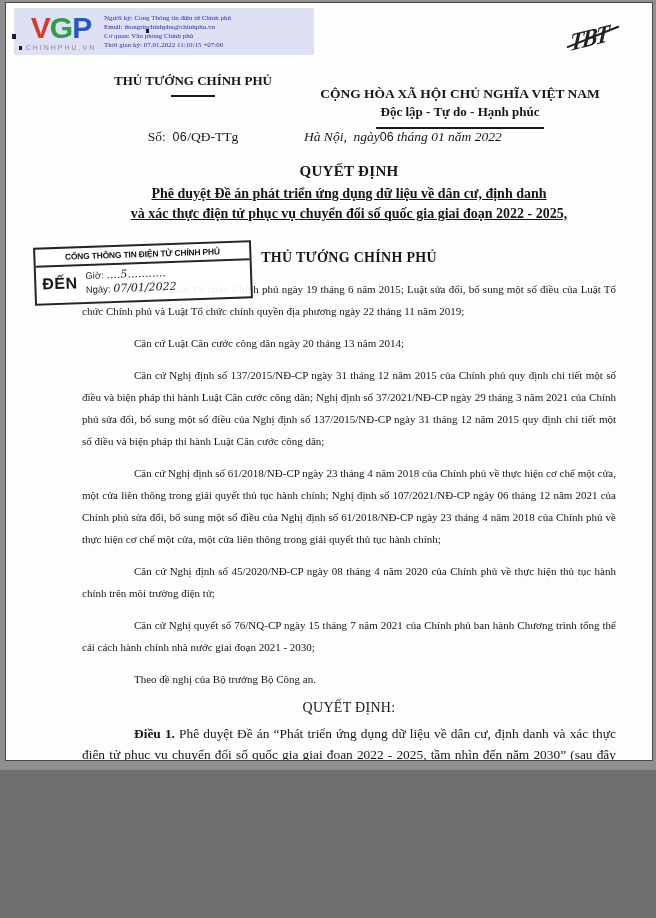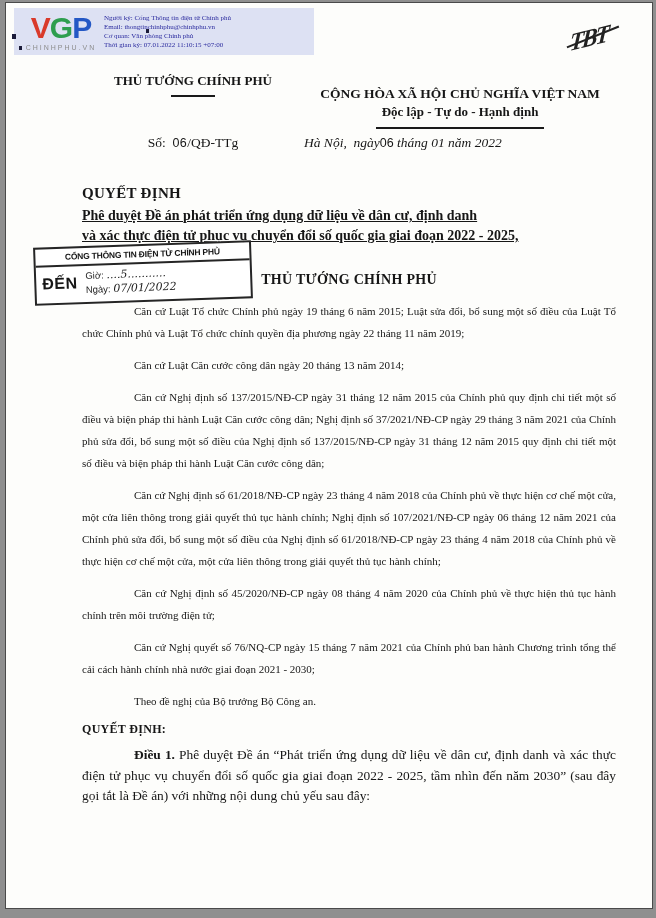--- a/index.html
+++ b/index.html
@@ -1,16 +1,16 @@
 <!DOCTYPE html>
 <html><head>
 <meta charset="utf-8">
 <style>
   html,body{margin:0;padding:0;background:#6f6f6f;}
-  .canvas{position:relative;width:656px;height:918px;background:#8f8f8f;overflow:hidden;
+  .canvas{position:relative;width:656px;height:770px;background:#8f8f8f;overflow:hidden;
           font-family:"Liberation Serif","DejaVu Serif",serif;color:#161616;}
   .page{position:absolute;left:5px;top:2px;right:3px;bottom:9px;background:#fdfdfb;
         border:1px solid #4a4a4a;overflow:hidden;}
 
   
   .sigblock{position:absolute;left:8px;top:5px;width:300px;height:47px;background:#dde1f3;
             display:flex;align-items:center;padding:2px 4px;box-sizing:border-box;}
   .logo{width:86px;text-align:center;line-height:1;}
   .logo-letters{font-family:"Liberation Sans","DejaVu Sans",sans-serif;font-weight:bold;
                 font-size:30px;letter-spacing:-1px;}
@@ -33,48 +33,48 @@
   .content{position:absolute;left:0;top:0;right:0;padding:70px 36px 0 76px;}
   .hdr{display:flex;}
   .hdr-left{width:222px;text-align:center;}
   .hdr-right{flex:1;text-align:center;}
   .org{font-weight:bold;font-size:13px;white-space:nowrap;}
   .org-rule{width:44px;height:2px;background:#1a1a1a;margin:6px auto 0;}
   .national{font-weight:bold;font-size:13.5px;white-space:nowrap;margin-top:13px;}
   .motto{font-weight:bold;font-size:13px;margin-top:2px;}
   .motto-rule{width:168px;height:2px;background:#1a1a1a;margin:7px auto 0;}
 
-  .numline{display:flex;margin-top:6px;align-items:baseline;}
+  .numline{display:flex;margin-top:0;align-items:baseline;}
   .num{width:222px;text-align:center;font-size:13.5px;}
   .num .digits{font-family:"Liberation Sans","DejaVu Sans",sans-serif;font-size:12.5px;letter-spacing:.5px;}
   .dateline{flex:1;text-align:left;font-style:italic;font-size:13.5px;}
   .dateline .day{font-style:normal;font-family:"Liberation Sans","DejaVu Sans",sans-serif;font-size:12.5px;}
 
   
-  .title{margin-top:34px;text-align:left;}
+  .title{margin-top:18px;text-align:center;}
   .title-h{font-weight:bold;font-size:15px;letter-spacing:.3px;}
   .title-sub{font-weight:bold;font-size:14px;line-height:20px;margin-top:4px;text-decoration:underline;}
 
   
   .stamp{position:absolute;left:28px;top:241px;width:214px;border:2px solid #252525;
          background:rgba(255,255,255,.92);transform:rotate(-2deg);
          font-family:"Liberation Sans","DejaVu Sans",sans-serif;}
   .stamp-office{border-bottom:2px solid #252525;text-align:center;font-weight:bold;
                 font-size:8.5px;letter-spacing:-0.2px;padding:3px 1px;white-space:nowrap;}
   .stamp-body{display:flex;align-items:center;padding:3px 6px 5px;}
   .stamp-den{font-weight:bold;font-size:16px;letter-spacing:.5px;}
   .stamp-fields{flex:1;padding-left:8px;font-size:9.5px;line-height:14px;color:#1c1c1c;}
   .hand{font-family:"DejaVu Serif","Liberation Serif",serif;font-style:italic;font-size:11px;}
 
   
   .sect{font-weight:bold;font-size:14px;text-align:center;margin-top:26px;letter-spacing:.3px;}
   .recitals{margin-top:12px;}
   .recitals p{margin:0 0 10px;font-size:11px;line-height:22px;
               text-align:justify;text-indent:52px;}
-  .decide{font-weight:bold;font-size:12px;text-align:left;margin:4px 0 8px;letter-spacing:.3px;}
+  .decide{font-weight:normal;font-size:14px;text-align:center;margin:4px 0 8px;letter-spacing:.3px;}
   .article{font-size:13.4px;line-height:20.5px;text-align:justify;text-indent:52px;margin:0;}
   .article .lbl{font-weight:bold;}
 </style>
 </head>
 <body>
 
 <div class="canvas">
   <div class="page">
 
     <div class="sigblock">
@@ -101,21 +101,21 @@
 
     <div class="content">
 
       <div class="hdr">
         <div class="hdr-left">
           <div class="org">THỦ TƯỚNG CHÍNH PHỦ</div>
           <div class="org-rule"></div>
         </div>
         <div class="hdr-right">
           <div class="national">CỘNG HÒA XÃ HỘI CHỦ NGHĨA VIỆT NAM</div>
-          <div class="motto">Độc lập - Tự do - Hạnh định</div>
+          <div class="motto">Độc lập - Tự do - Hạnh phúc</div>
           <div class="motto-rule"></div>
         </div>
       </div>
 
       <div class="numline">
         <div class="num">
           <span>Số:</span>&nbsp;&nbsp;<span class="digits">06</span><span>/QĐ-TTg</span>
         </div>
         <div class="dateline">
           <span>Hà Nội,</span>&nbsp;

